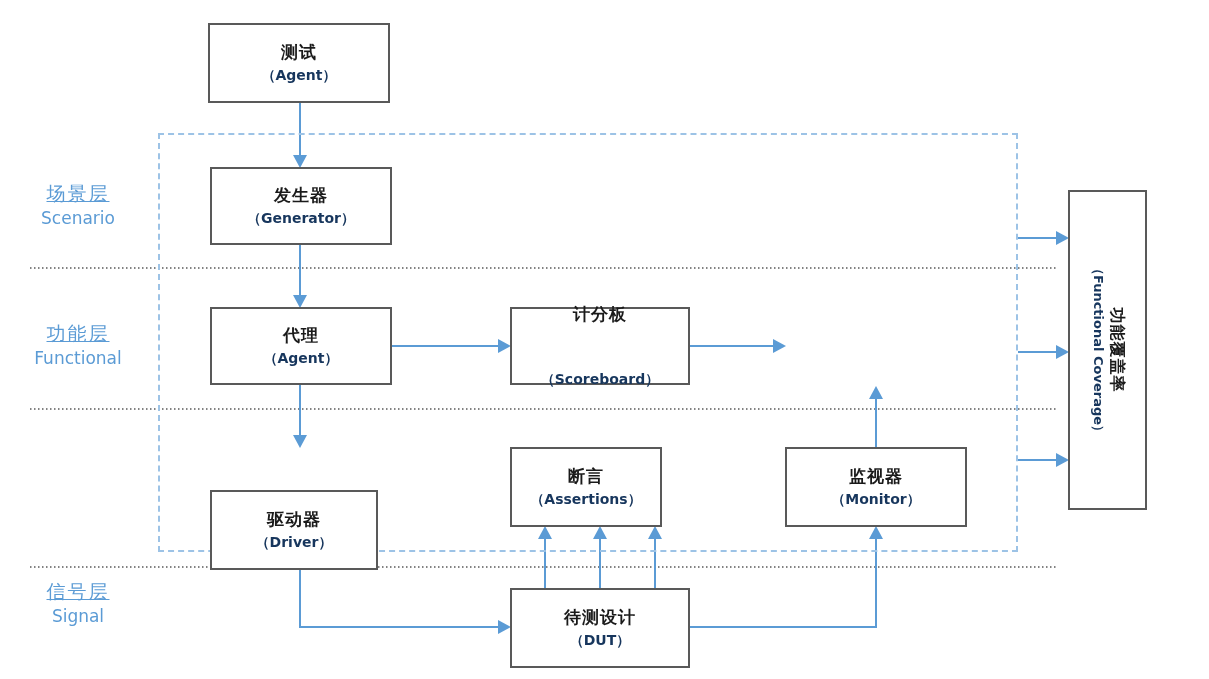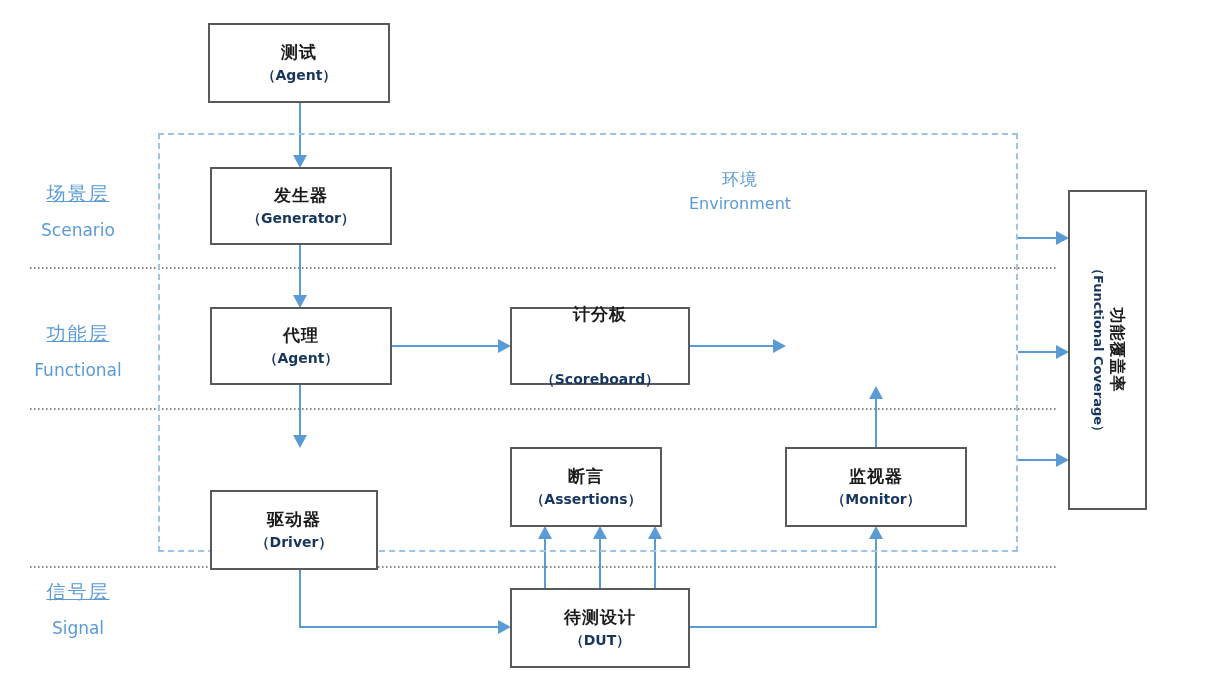--- a/index.html
+++ b/index.html
@@ -32,21 +32,21 @@
     box-sizing:border-box;
     z-index:1;
   }
   .layer-label{
     position:absolute;
     text-align:center;
     color:#5B9BD5;
     z-index:2;
   }
   .layer-label .zh{font-size:19px;letter-spacing:2px;line-height:1.4;text-decoration:underline;}
-  .layer-label .en{font-size:17px;line-height:1.3;margin-top:12px;}
+  .layer-label .en{font-size:17px;line-height:1.3;}
   .env-label{
     position:absolute;text-align:center;color:#5B9BD5;z-index:2;
   }
   .env-label .zh{font-size:17px;letter-spacing:1px;line-height:1.5;}
   .env-label .en{font-size:16px;line-height:1.4;}
   .coverage{z-index:2;}
   .coverage .rot{
     position:absolute;left:50%;top:50%;
     width:316px;height:75px;
     transform:translate(-50%,-50%) rotate(90deg);
@@ -98,24 +98,20 @@
       <polygon points="648,539 662,539 655,526"></polygon>
       <polygon points="869,539 883,539 876,526"></polygon>
       <polygon points="1056,231 1056,245 1069,238"></polygon>
       <polygon points="1056,345 1056,359 1069,352"></polygon>
       <polygon points="1056,453 1056,467 1069,460"></polygon>
     </g>
   </svg>
 
   <div class="env-box" style="left:158px;top:133px;width:860px;height:419px;"></div>
 
-  <div class="env-label" style="left:640px;top:167px;width:200px;">
-    <div class="zh">环境</div>
-    <div class="en">Environment</div>
-  </div>
 
   <div class="layer-label" style="left:8px;top:180px;width:140px;">
     <div class="zh">场景层</div>
     <div class="en">Scenario</div>
   </div>
   <div class="layer-label" style="left:8px;top:320px;width:140px;">
     <div class="zh">功能层</div>
     <div class="en">Functional</div>
   </div>
   <div class="layer-label" style="left:8px;top:578px;width:140px;">

